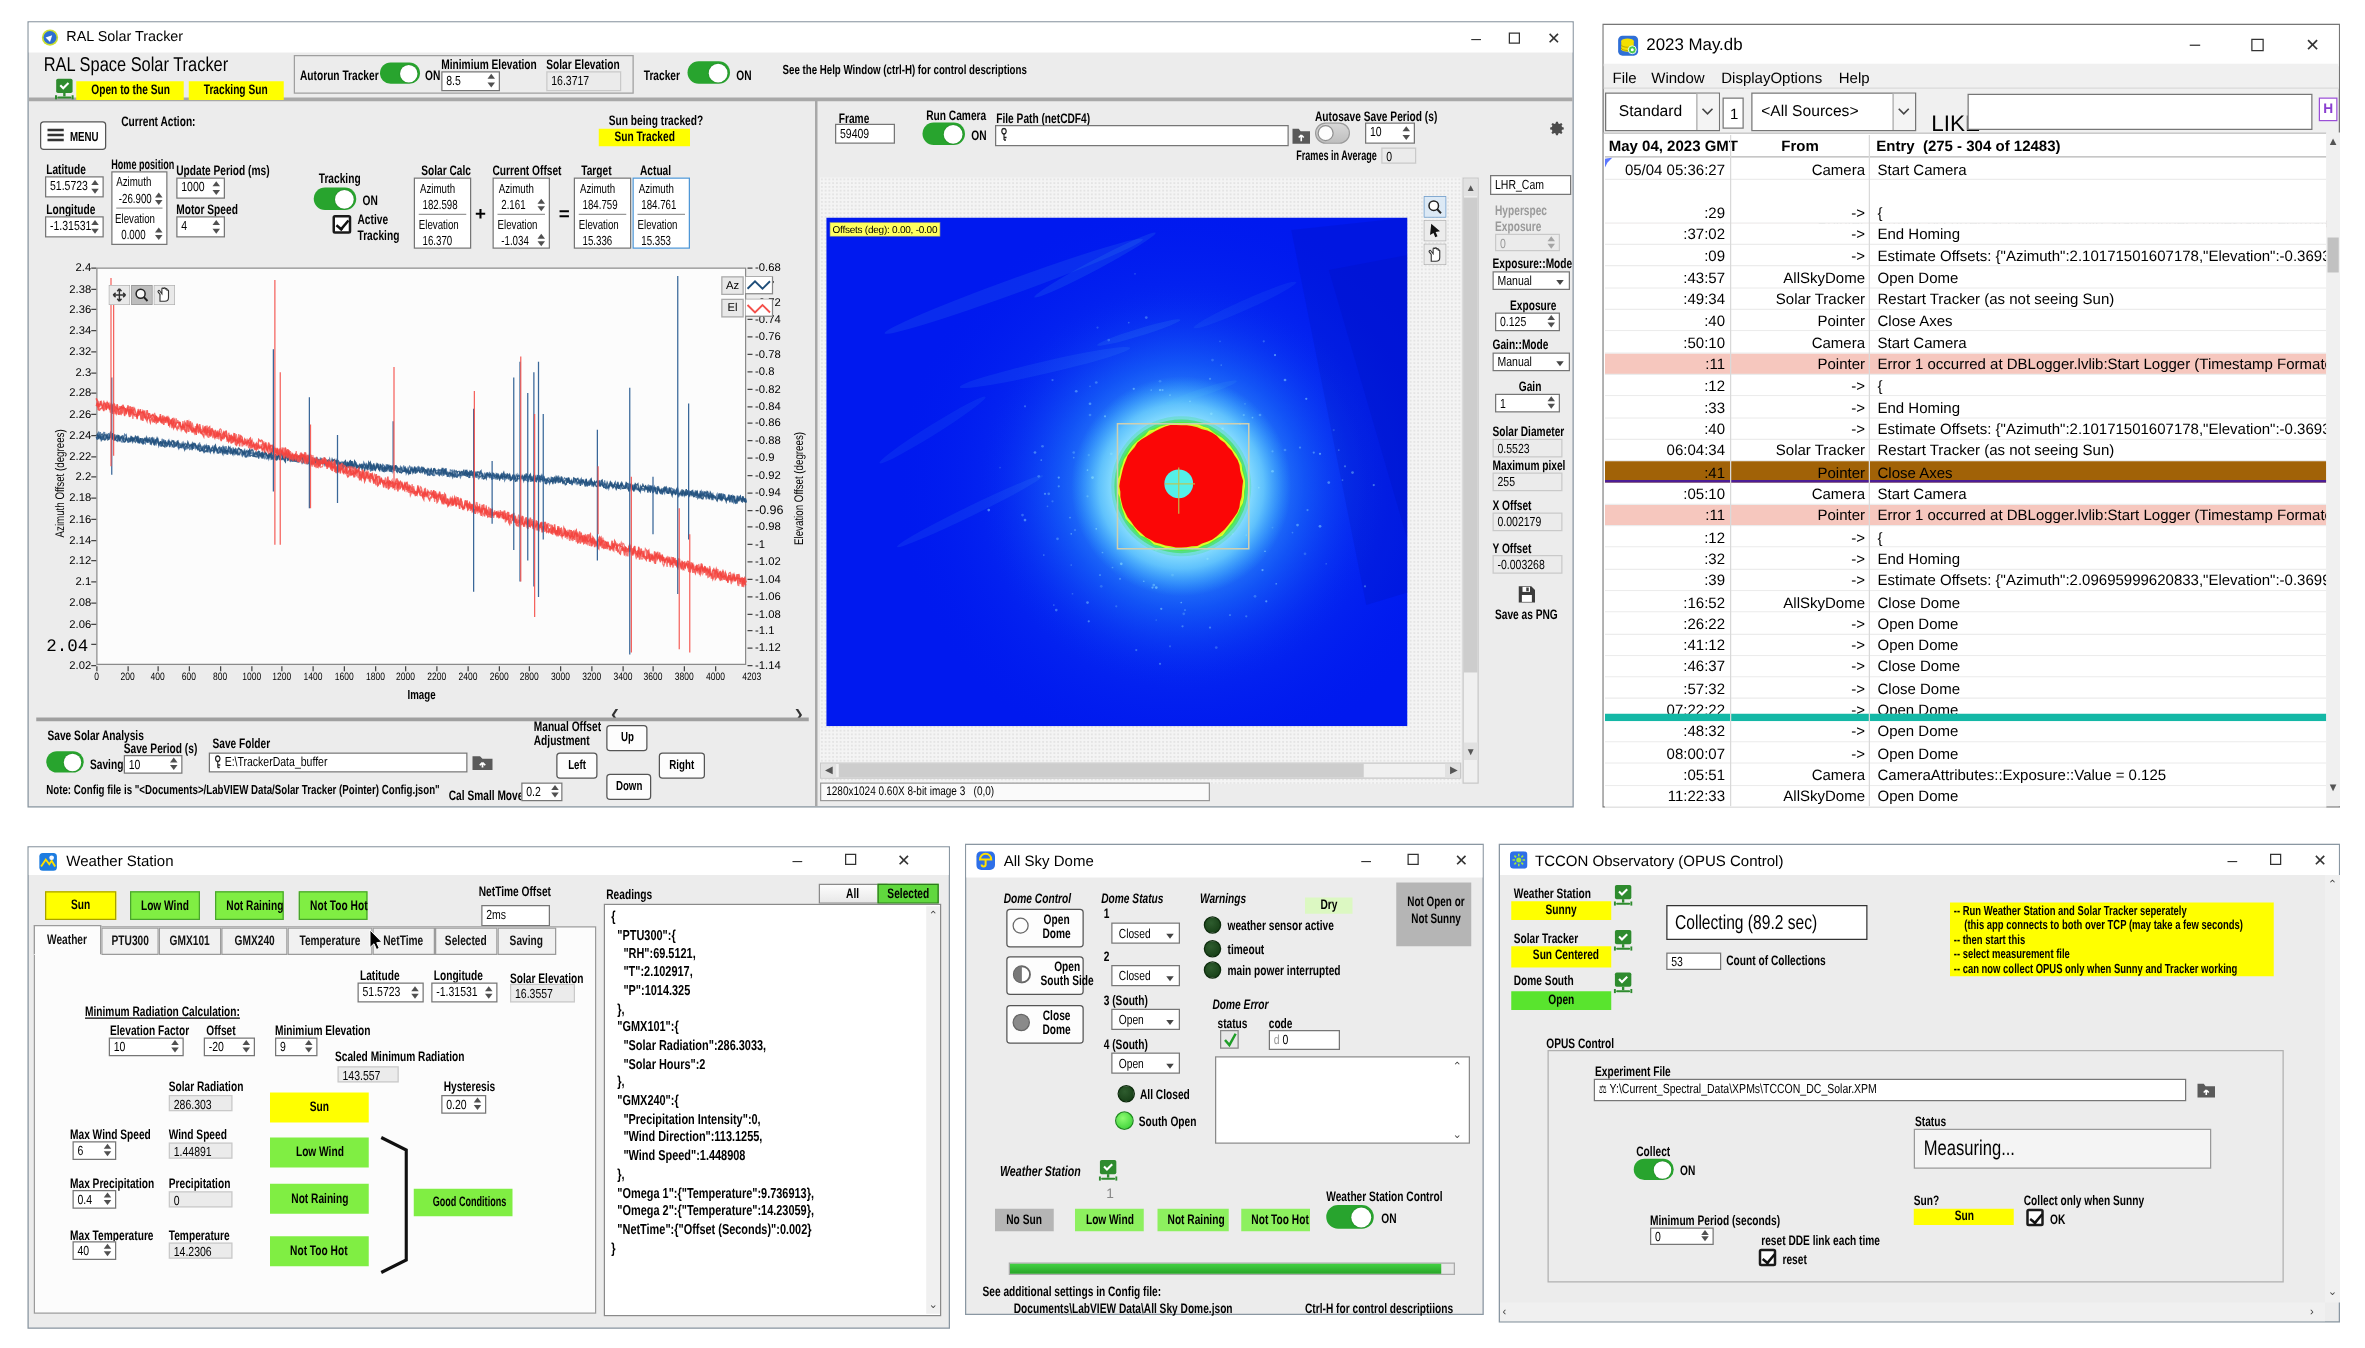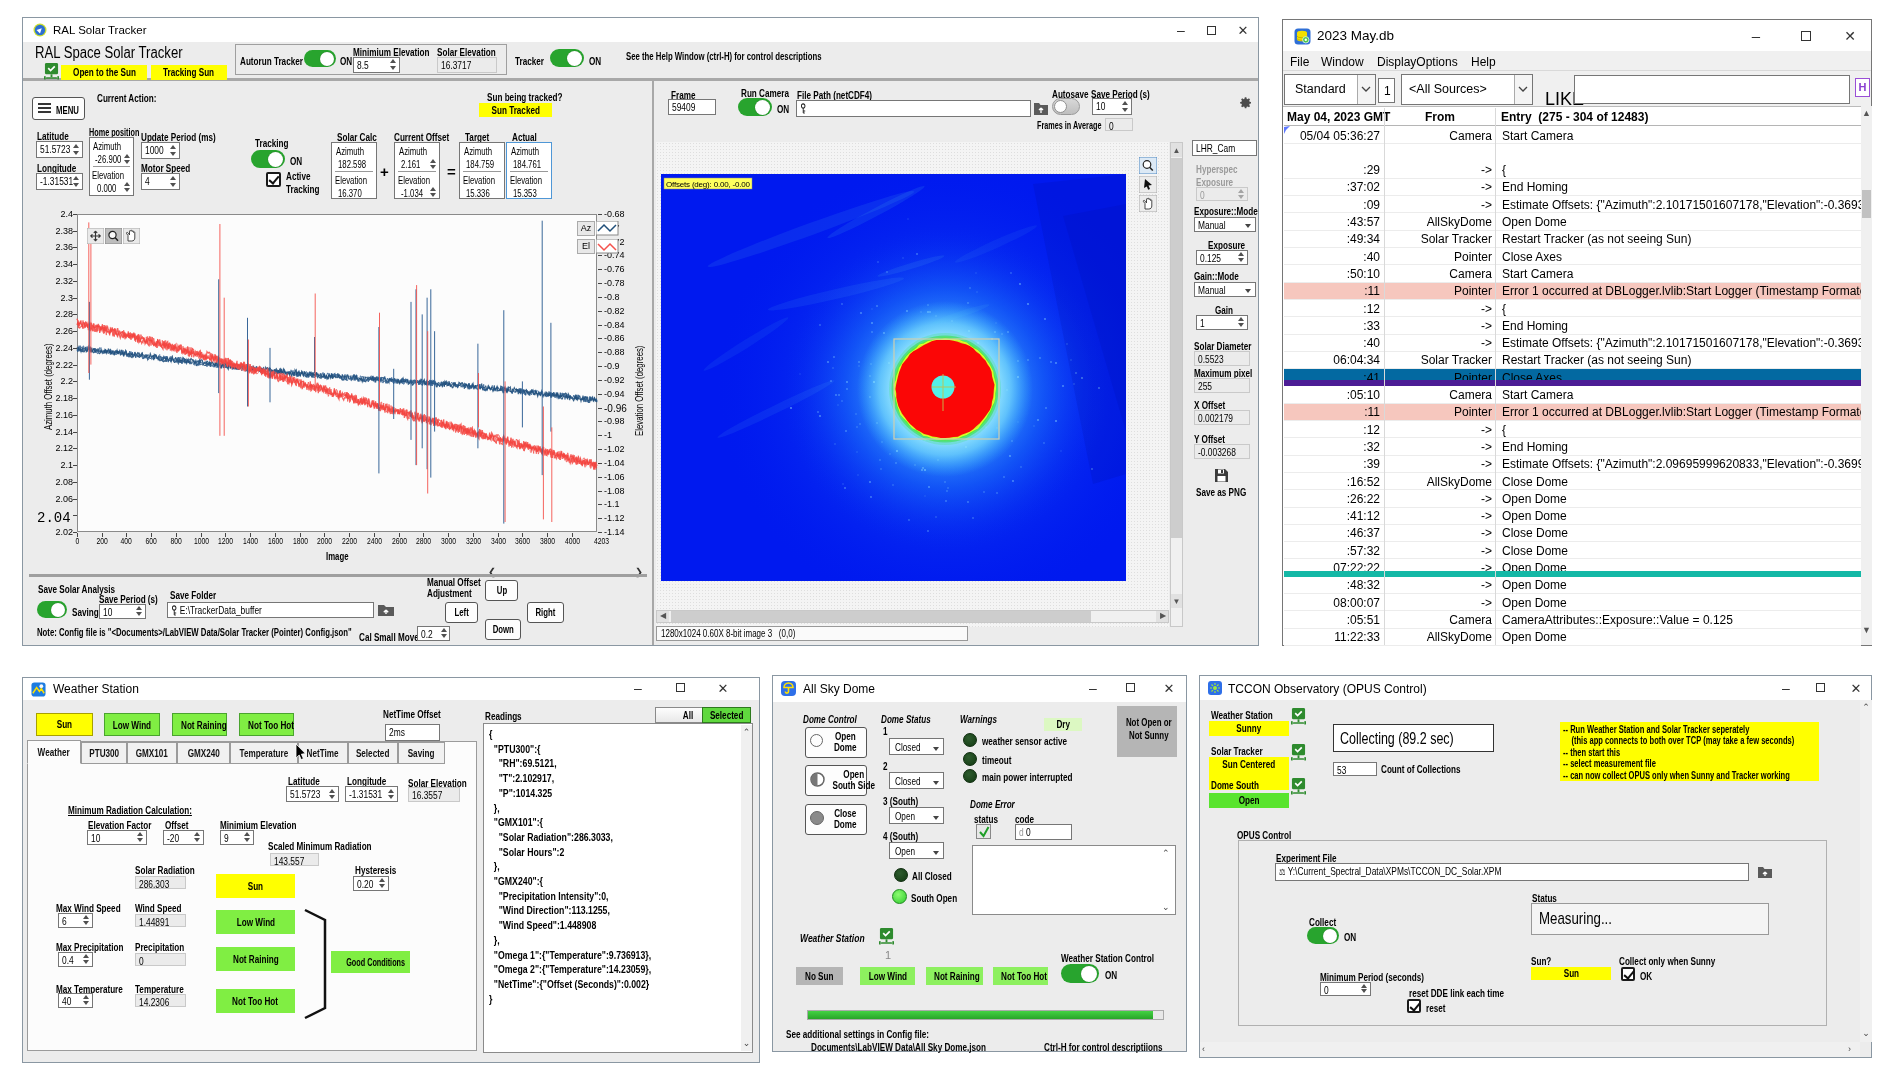--- a/index.html
+++ b/index.html
@@ -744,21 +744,21 @@
 <div class="ab" style="left:1px;top:314.6px;width:577px;height:17.3px;background:#fff;border-bottom:1px solid #ececec;overflow:hidden;">
       <span class="ab" style="left:0;top:1.5px;width:96px;text-align:right;font-size:12px;">:40</span>
       <span class="ab" style="left:102px;top:1.5px;width:106px;text-align:right;font-size:12px;">-&gt;</span>
       <span class="ab" style="left:218px;top:1.5px;font-size:12px;white-space:nowrap;">Estimate Offsets: {"Azimuth":2.10171501607178,"Elevation":-0.36935</span>
     </div>
 <div class="ab" style="left:1px;top:331.9px;width:577px;height:17.3px;background:#fff;border-bottom:1px solid #ececec;overflow:hidden;">
       <span class="ab" style="left:0;top:1.5px;width:96px;text-align:right;font-size:12px;">06:04:34</span>
       <span class="ab" style="left:102px;top:1.5px;width:106px;text-align:right;font-size:12px;">Solar Tracker</span>
       <span class="ab" style="left:218px;top:1.5px;font-size:12px;white-space:nowrap;">Restart Tracker (as not seeing Sun)</span>
     </div>
-<div class="ab" style="left:1px;top:349.2px;width:577px;height:17.3px;background:#0369a1;border-bottom:6px solid #4c1d95;overflow:hidden;">
+<div class="ab" style="left:1px;top:349.2px;width:577px;height:17.3px;background:#a16207;border-bottom:2px solid #4c1d95;overflow:hidden;">
       <span class="ab" style="left:0;top:1.5px;width:96px;text-align:right;font-size:12px;">:41</span>
       <span class="ab" style="left:102px;top:1.5px;width:106px;text-align:right;font-size:12px;">Pointer</span>
       <span class="ab" style="left:218px;top:1.5px;font-size:12px;white-space:nowrap;">Close Axes</span>
     </div>
 <div class="ab" style="left:1px;top:366.5px;width:577px;height:17.3px;background:#fff;border-bottom:1px solid #ececec;overflow:hidden;">
       <span class="ab" style="left:0;top:1.5px;width:96px;text-align:right;font-size:12px;">:05:10</span>
       <span class="ab" style="left:102px;top:1.5px;width:106px;text-align:right;font-size:12px;">Camera</span>
       <span class="ab" style="left:218px;top:1.5px;font-size:12px;white-space:nowrap;">Start Camera</span>
     </div>
 <div class="ab" style="left:1px;top:383.8px;width:577px;height:17.3px;background:#f6c7be;border-bottom:1px solid #ececec;overflow:hidden;">
@@ -855,21 +855,21 @@
     </div>
 <div class="wbt" style="left:685px;top:3px;font-size:13px;width:30px;">✕</div>
 <div class="ybx" style="left:13px;top:35px;width:57px;height:23px;font-size:11px;padding-top:5px;"><span class="cbx" style="transform:scaleX(0.74);">Sun</span></div>
 <div class="ab" style="left:13px;top:35px;width:57px;height:23px;border:1px solid #a8a000;"></div>
 <div class="gnb" style="left:81px;top:35px;width:56px;height:23px;font-size:11px;background:#80ee43;padding-top:5px;border:1px solid #4aa42e;"><span class="cbx" style="transform:scaleX(0.74);">Low Wind</span></div>
 <div class="gnb" style="left:149px;top:35px;width:55px;height:23px;font-size:11px;background:#80ee43;padding-top:5px;border:1px solid #4aa42e;"><span class="cbx" style="transform:scaleX(0.74);">Not Raining</span></div>
 <div class="gnb" style="left:216px;top:35px;width:55px;height:23px;font-size:11px;background:#80ee43;padding-top:5px;border:1px solid #4aa42e;"><span class="cbx" style="transform:scaleX(0.74);">Not Too Hot</span></div>
 <div class="lbb" style="left:360px;top:30px;font-size:11px;"><span class="sx" style="transform:scaleX(0.74);">NetTime Offset</span></div>
 <div class="box" style="left:362px;top:46px;width:55px;height:17px;font-size:10.5px;padding:1px 0 0 3px;"><span class="sx" style="transform:scaleX(0.8);">2ms</span></div>
 <div class="lbb" style="left:462px;top:32px;font-size:11px;"><span class="sx" style="transform:scaleX(0.74);">Readings</span></div>
-<div class="ab" style="left:632px;top:29px;width:67px;height:16px;background:linear-gradient(#fdfdfd,#e8e8e8);border:1px solid #8a8a8a;font-size:11px;font-weight:700;text-align:center;padding-top:1px;"><span class="cbx">All</span></div>
+<div class="ab" style="left:632px;top:29px;width:55px;height:16px;background:linear-gradient(#fdfdfd,#e8e8e8);border:1px solid #8a8a8a;font-size:11px;font-weight:700;text-align:center;padding-top:1px;"><span class="cbx">All</span></div>
 <div class="gnb" style="left:679px;top:29px;width:49px;height:16px;font-size:11px;background:#60d83e;padding-top:1px;border:1px solid #2d7a1d;"><span class="cbx" style="transform:scaleX(0.74);">Selected</span></div>
 <div class="ab" style="left:460px;top:45px;width:270px;height:330px;background:#fff;border:1px solid #8a8a8a;"></div>
 <div class="ab" style="left:466px;top:49px;font-size:11.5px;font-weight:700;line-height:14.7px;white-space:nowrap;"><span class="sx" style="transform:scaleX(.76);display:inline-block;">{<br>&nbsp;&nbsp;"PTU300":{<br>&nbsp;&nbsp;&nbsp;&nbsp;"RH":69.5121,<br>&nbsp;&nbsp;&nbsp;&nbsp;"T":2.102917,<br>&nbsp;&nbsp;&nbsp;&nbsp;"P":1014.325<br>&nbsp;&nbsp;},<br>&nbsp;&nbsp;"GMX101":{<br>&nbsp;&nbsp;&nbsp;&nbsp;"Solar Radiation":286.3033,<br>&nbsp;&nbsp;&nbsp;&nbsp;"Solar Hours":2<br>&nbsp;&nbsp;},<br>&nbsp;&nbsp;"GMX240":{<br>&nbsp;&nbsp;&nbsp;&nbsp;"Precipitation Intensity":0,<br>&nbsp;&nbsp;&nbsp;&nbsp;"Wind Direction":113.1255,<br>&nbsp;&nbsp;&nbsp;&nbsp;"Wind Speed":1.448908<br>&nbsp;&nbsp;},<br>&nbsp;&nbsp;"Omega 1":{"Temperature":9.736913},<br>&nbsp;&nbsp;"Omega 2":{"Temperature":14.23059},<br>&nbsp;&nbsp;"NetTime":{"Offset (Seconds)":0.002}<br>}</span></div>
 <div class="ab" style="left:718px;top:47px;width:11px;height:326px;background:#f0f0f0;"></div>
 <div class="ab" style="left:718px;top:49px;width:11px;font-size:9px;color:#444;text-align:center;">⌃</div>
 <div class="ab" style="left:718px;top:360px;width:11px;font-size:9px;color:#444;text-align:center;">⌄</div>
 <div class="ab" style="left:4px;top:63px;width:450px;height:310px;border:1px solid #9b9b9b;background:#fcfcfc;"></div>
 <div class="tab" style="left:4px;top:62px;width:54px;height:24px;background:#fcfcfc;border-bottom:1px solid #fcfcfc;z-index:3;padding-top:5px;"><span class="cbx">Weather</span></div>
 <div class="tab" style="left:58px;top:64px;width:46px;height:22px;z-index:2;padding-top:4px;"><span class="cbx">PTU300</span></div>
 <div class="tab" style="left:104px;top:64px;width:50px;height:22px;z-index:2;padding-top:4px;"><span class="cbx">GMX101</span></div>
@@ -1068,21 +1068,21 @@
 <div class="ybx" style="left:9px;top:45px;width:80px;height:15px;font-size:11px;padding-top:1px;"><span class="cbx" style="transform:scaleX(0.74);">Sunny</span></div>
 <div class="lbb" style="left:11px;top:69px;font-size:11px;"><span class="sx" style="transform:scaleX(0.74);">Solar Tracker</span></div>
 <svg class="ab" style="left:91px;top:67px" width="15" height="19" viewBox="0 0 16 20">
 <rect x="1" y="1" width="14" height="12" rx="1.5" fill="#2e8b2e"></rect>
 <path d="M4.5 6.5l2.5 2.5 4.5-4.5" stroke="#fff" stroke-width="1.8" fill="none"></path>
 <rect x="7" y="13" width="2" height="3" fill="#2e8b2e"></rect>
 <rect x="2" y="16" width="12" height="1.8" rx="0.9" fill="#2e8b2e"></rect>
 <rect x="14.2" y="15" width="1.8" height="3.5" fill="#2e8b2e"></rect>
       <rect x="0" y="15" width="1.8" height="3.5" fill="#2e8b2e"></rect>
 </svg>
-<div class="ybx" style="left:9px;top:81px;width:80px;height:33px;font-size:11px;padding-top:1px;"><span class="cbx" style="transform:scaleX(0.74);">Sun Centered</span></div>
+<div class="ybx" style="left:9px;top:81px;width:80px;height:17px;font-size:11px;padding-top:1px;text-align:right;"><span class="cbx" style="transform:scaleX(0.74);">Sun Centered</span></div>
 <div class="lbb" style="left:11px;top:103px;font-size:11px;"><span class="sx" style="transform:scaleX(0.74);">Dome South</span></div>
 <svg class="ab" style="left:91px;top:101px" width="15" height="19" viewBox="0 0 16 20">
 <rect x="1" y="1" width="14" height="12" rx="1.5" fill="#2e8b2e"></rect>
 <path d="M4.5 6.5l2.5 2.5 4.5-4.5" stroke="#fff" stroke-width="1.8" fill="none"></path>
 <rect x="7" y="13" width="2" height="3" fill="#2e8b2e"></rect>
 <rect x="2" y="16" width="12" height="1.8" rx="0.9" fill="#2e8b2e"></rect>
 <rect x="14.2" y="15" width="1.8" height="3.5" fill="#2e8b2e"></rect>
       <rect x="0" y="15" width="1.8" height="3.5" fill="#2e8b2e"></rect>
 </svg>
 <div class="gnb" style="left:9px;top:117px;width:80px;height:15px;font-size:11px;background:#59e42e;padding-top:1px;"><span class="cbx" style="transform:scaleX(0.74);">Open</span></div>

